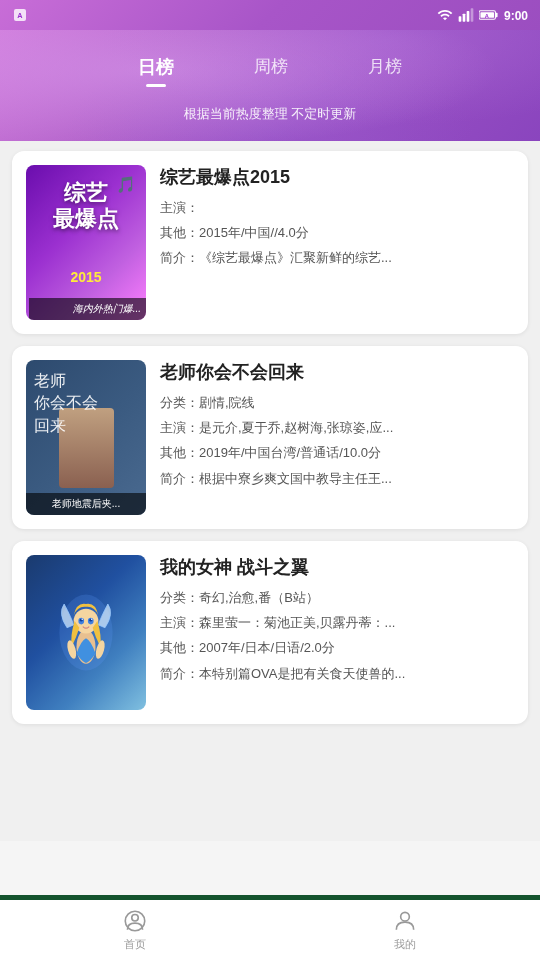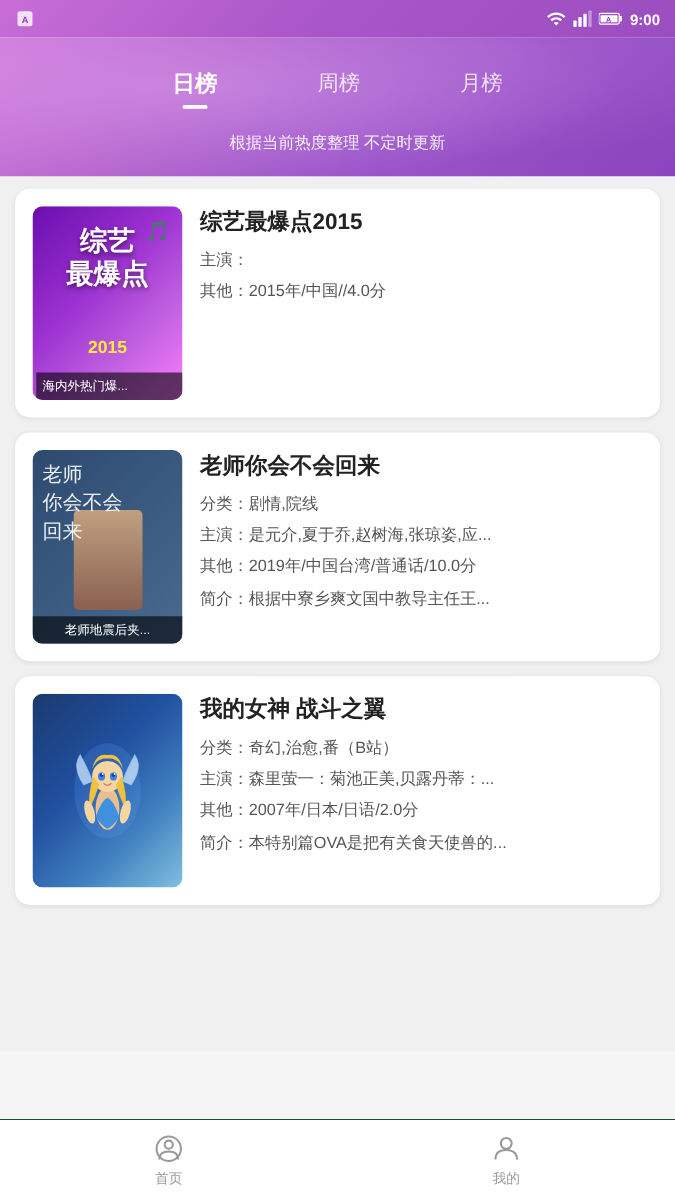--- a/index.html
+++ b/index.html
@@ -143,21 +143,22 @@
     }
     .thumb-1-badge {
       position: absolute;
       bottom: 0;
       left: 3px;
       right: 0;
       background: rgba(0,0,0,0.6);
       color: white;
       font-size: 10px;
       padding: 4px 5px;
-      text-align: left;
+      text-align: right;
+      font-style: italic;
     }
     .thumb-1-music {
       position: absolute;
       top: 10px;
       right: 10px;
       font-size: 16px;
     }
 
     
     .thumb-2 {
@@ -217,21 +218,21 @@
       text-overflow: ellipsis;
     }
 
     
     .bottom-nav {
       position: fixed;
       bottom: 0;
       width: 540px;
       height: 65px;
       background: white;
-      border-top: 1px solid #14532d;
+      border-top: 5px solid #14532d;
       display: flex;
       align-items: center;
       justify-content: space-around;
     }
     .nav-item {
       display: flex;
       flex-direction: column;
       align-items: center;
       gap: 3px;
       cursor: pointer;
@@ -308,20 +309,21 @@
         <div class="thumb-1-text">综艺<br>最爆点</div>
         <div class="thumb-1-music">🎵</div>
         <div class="thumb-1-year">2015</div>
         <div class="thumb-1-badge">海内外热门爆...</div>
       </div>
     </div>
     <div class="card-info">
       <div class="card-title">综艺最爆点2015</div>
       <div class="card-row">主演：</div>
       <div class="card-row">其他：2015年/中国//4.0分</div>
+      <div class="card-row">简介：《综艺最爆点》汇聚新鲜的综艺...</div>
     </div>
   </div>
 
   <div class="card">
     <div class="card-thumb">
       <div class="card-thumb-inner thumb-2">
         <div class="thumb-2-title">老师<br>你会不会<br>回来</div>
         <div class="thumb-2-person"></div>
         <div class="thumb-2-badge">老师地震后夹...</div>
       </div>

